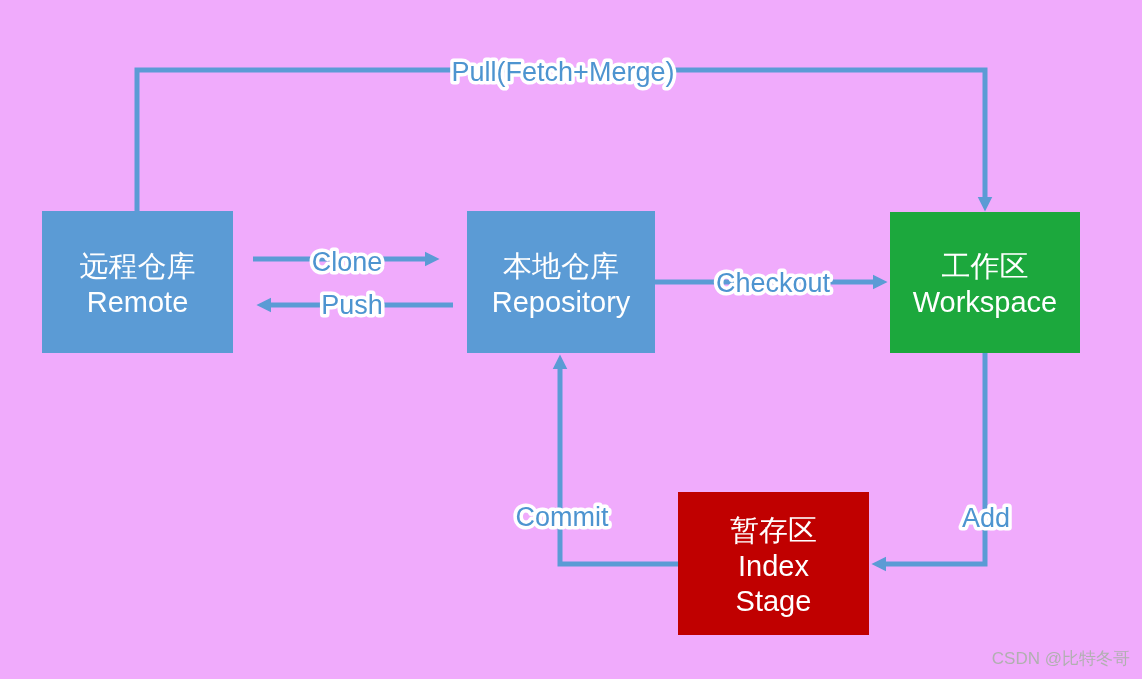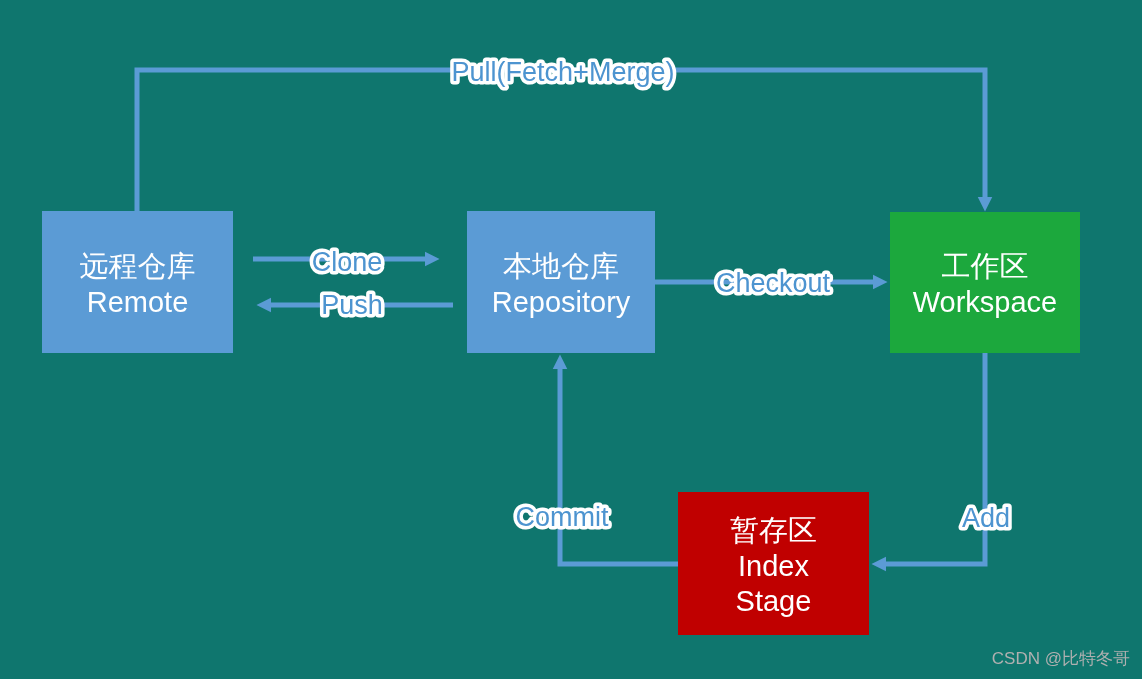--- a/index.html
+++ b/index.html
@@ -1,16 +1,16 @@
 <!DOCTYPE html>
 <html><head>
 <meta charset="utf-8">
 <style>
   html, body { margin: 0; padding: 0; background: #ffffff; }
-  .stage { width: 1142px; height: 679px; position: relative; background: #0f766e; overflow: hidden; }
+  .stage { width: 1142px; height: 679px; position: relative; background: #f0abfc; overflow: hidden; }
   svg text { font-family: "Liberation Sans", "DejaVu Sans", sans-serif; }
   .edge-label {
     font-size: 27px;
     text-anchor: middle;
     paint-order: stroke;
     stroke: #ffffff;
     stroke-width: 7px;
     stroke-linejoin: round;
   }
   .node-label { font-size: 29px; text-anchor: middle; }

